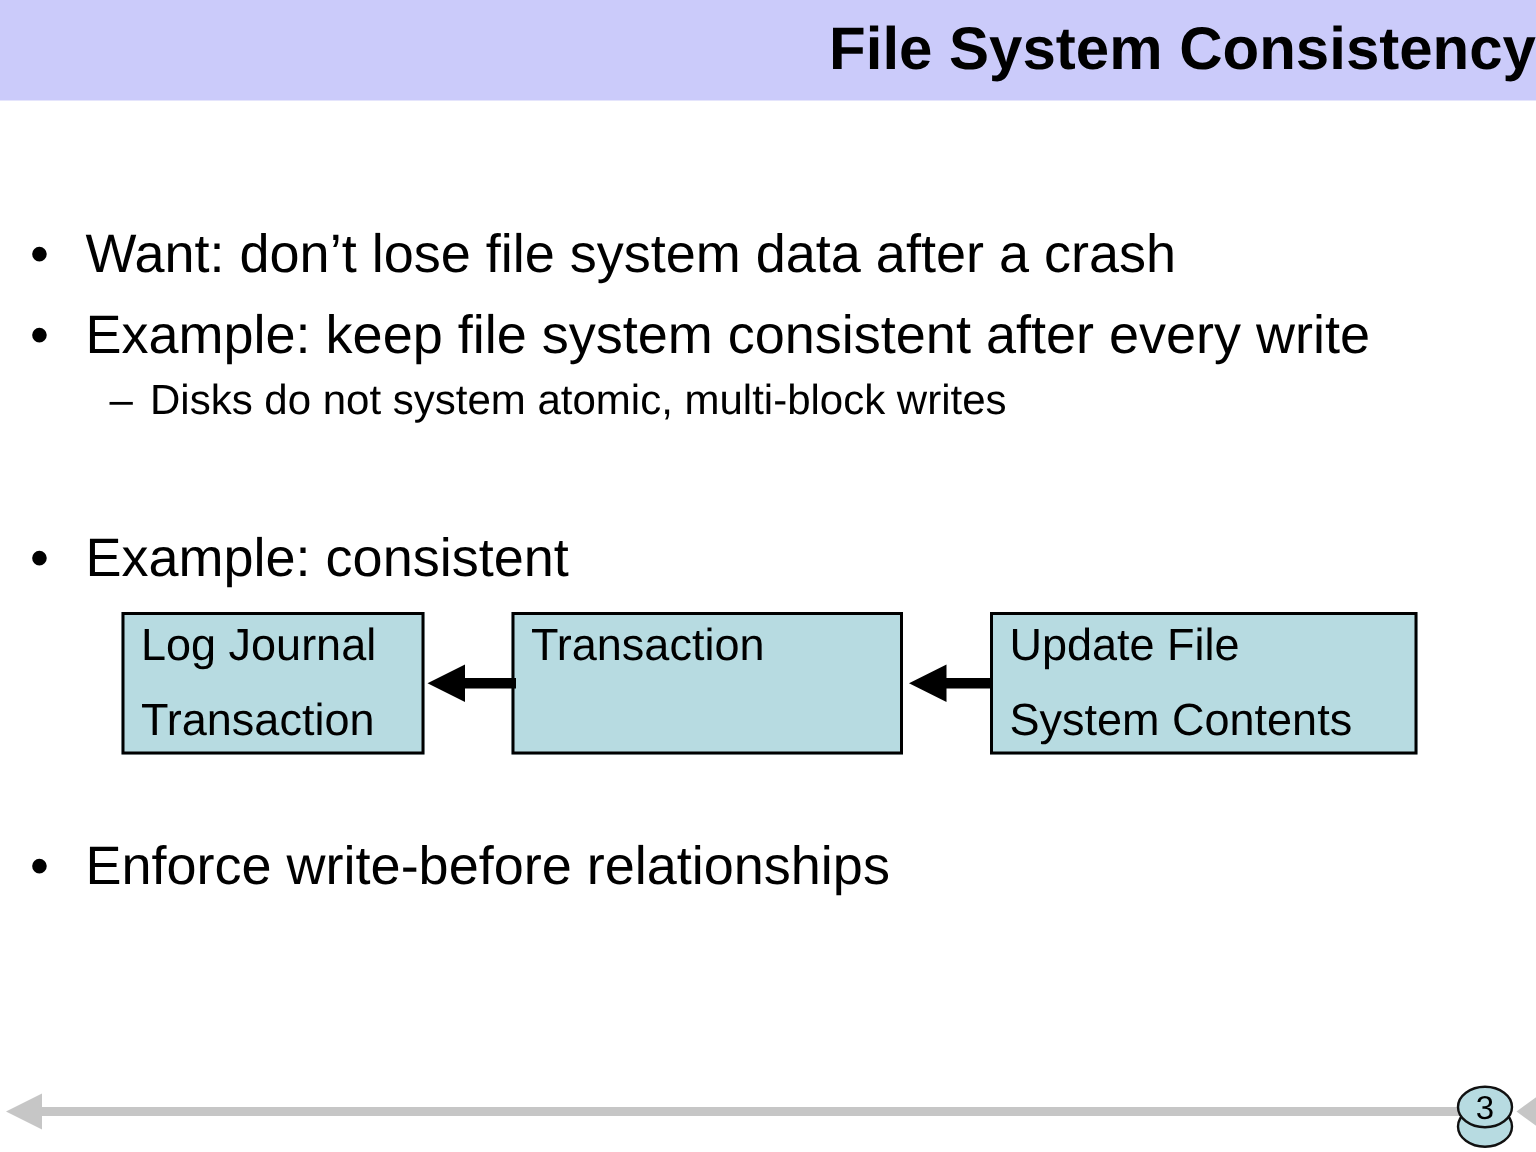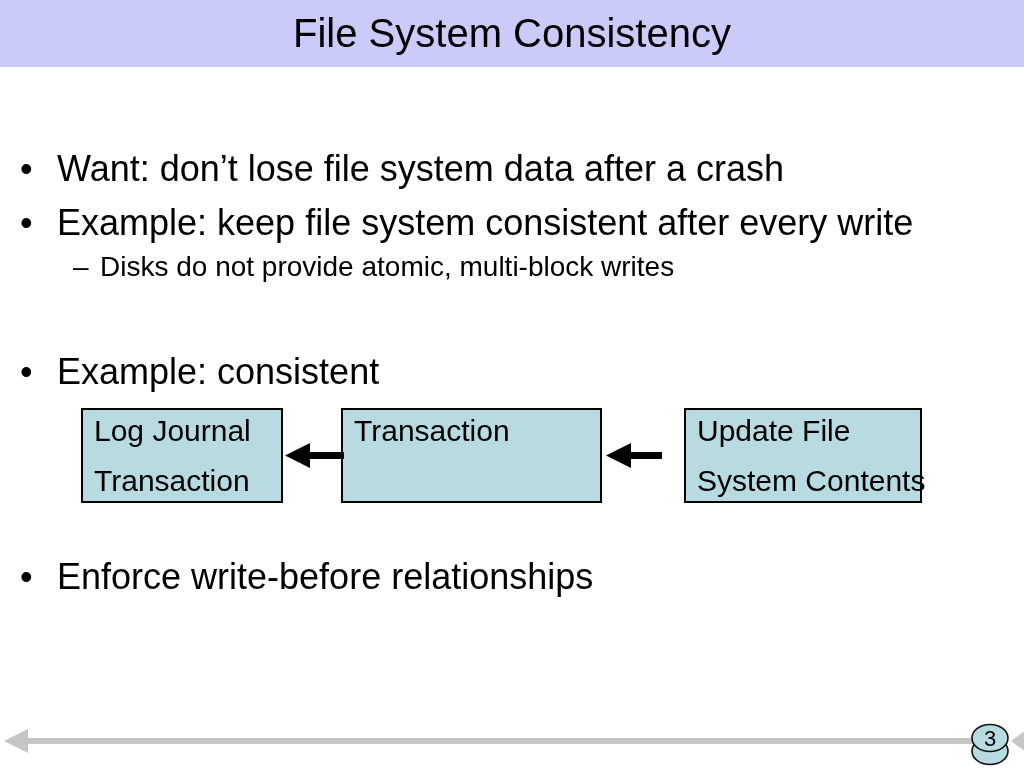--- a/index.html
+++ b/index.html
@@ -21,23 +21,23 @@
   }
   
   .title-bar {
     position: absolute;
     top: 0; left: 0;
     width: 1024px; height: 67px;
     background: var(--title-bg);
   }
   .title-bar h1 {
     font-size: 40px;
-    font-weight: normal;
+    font-weight: bold;
     line-height: 67px;
-    text-align: center;
+    text-align: right;
     letter-spacing: 0px;
   }
   
   .bullet {
     position: absolute;
     left: 20px;
     display: flex;
     font-size: 36px;
     line-height: 44px;
     white-space: nowrap;
@@ -72,21 +72,21 @@
     display: flex;
     flex-direction: column;
     justify-content: space-between;
     padding-left: 11px;
     font-size: 30px;
     line-height: 41px;
     white-space: nowrap;
   }
   .dbox1 { left: 81px;  width: 202px; }
   .dbox2 { left: 341px; width: 261px; }
-  .dbox3 { left: 660px; width: 238px; margin-left: 24px; }
+  .dbox3 { left: 660px; width: 285px; }
   
   .overlay {
     position: absolute;
     top: 0; left: 0;
     width: 1024px; height: 768px;
     pointer-events: none;
   }
   .arrow-black { fill: #000000; }
   .nav-gray { fill: var(--nav-gray); }
   .coin { fill: var(--box-fill); stroke: #111111; stroke-width: 1.6px; }
@@ -111,21 +111,21 @@
     <span>Want: don’t lose file system data after a crash</span>
   </div>
 
   <div class="bullet b2">
     <span class="marker">•</span>
     <span>Example: keep file system consistent after every write</span>
   </div>
 
   <div class="bullet level2 b-sub">
     <span class="marker">–</span>
-    <span>Disks do not provide atomic, multi-block writes</span>
+    <span>Disks do not system atomic, multi-block writes</span>
   </div>
 
   <div class="bullet b3">
     <span class="marker">•</span>
     <span>Example: consistent</span>
   </div>
 
   <div class="dbox dbox1">
     <div>Log Journal</div>
     <div>Transaction</div>

